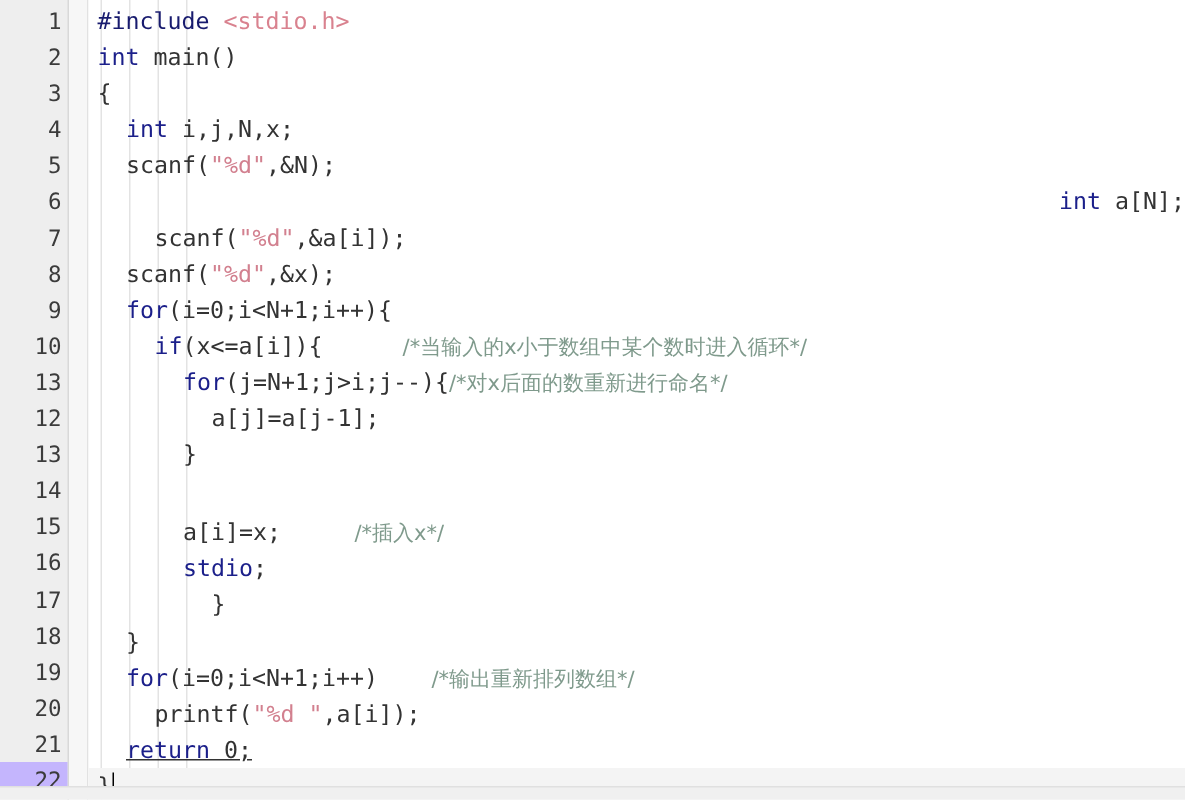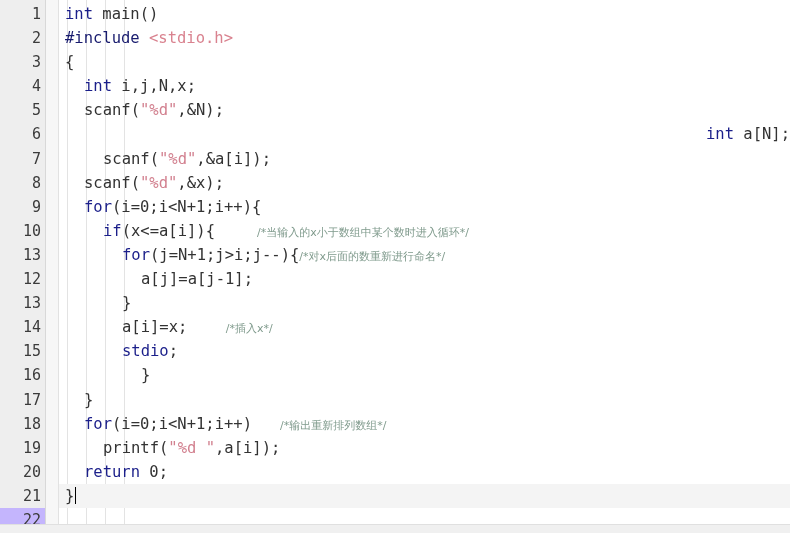--- a/index.html
+++ b/index.html
@@ -94,21 +94,21 @@
   }
   .line.current {
     background: #f4f4f4;
   }
 
   
   .kw   { color: #1b1f8a; }
   .pre  { color: #181b6e; }
   .inc  { color: #d9828f; }
   .str  { color: #d2808f; }
-  .cm   { color: #7f9a8c; font-family: "DejaVu Sans", "Liberation Sans", sans-serif; font-size: 11px; }
+  .cm   { color: #7f9a8c; font-family: "DejaVu Sans", "Liberation Sans", sans-serif; font-size: 14px; }
   .pl   { color: #333333; }
 
   
   .guide {
     position: absolute;
     top: 0;
     bottom: 0;
     width: 1px;
     background: #e3e3e3;
     pointer-events: none;
@@ -165,38 +165,38 @@
       <div class="gut-row current"><span class="gut-num">22</span></div>
     </div>
 
   <div id="foldrail"></div>
 
   <div id="code">
       <div class="guide" style="left: 8px;"></div>
       <div class="guide" style="left: 27px;"></div>
       <div class="guide" style="left: 46px;"></div>
       <div class="guide" style="left: 65px;"></div>
+      <div class="line" style="padding-left: 6px;"><span class="pre">#include </span><span class="inc">&lt;stdio.h&gt;</span></div>
       <div class="line" style="padding-left: 6px;"><span class="kw">int</span><span class="pl"> main()</span></div>
-      <div class="line" style="padding-left: 6px;"><span class="pre">#include </span><span class="inc">&lt;stdio.h&gt;</span></div>
       <div class="line" style="padding-left: 6px;"><span class="pl">{</span></div>
       <div class="line" style="padding-left: 25px;"><span class="kw">int</span><span class="pl"> i,j,N,x;</span></div>
       <div class="line" style="padding-left: 25px;"><span class="pl">scanf(</span><span class="str">"%d"</span><span class="pl">,&amp;N);</span></div>
       <div class="line" style="padding-left: 25px; text-align: right;"><span class="kw">int</span><span class="pl"> a[N];</span></div>
       <div class="line" style="padding-left: 44px;"><span class="pl">scanf(</span><span class="str">"%d"</span><span class="pl">,&amp;a[i]);</span></div>
       <div class="line" style="padding-left: 25px;"><span class="pl">scanf(</span><span class="str">"%d"</span><span class="pl">,&amp;x);</span></div>
       <div class="line" style="padding-left: 25px;"><span class="kw">for</span><span class="pl">(i=0;i&lt;N+1;i++){</span></div>
       <div class="line" style="padding-left: 44px;"><span class="kw">if</span><span class="pl">(x&lt;=a[i]){</span><span class="cm">            /*当输入的x小于数组中某个数时进入循环*/</span></div>
       <div class="line" style="padding-left: 63px;"><span class="kw">for</span><span class="pl">(j=N+1;j&gt;i;j--){</span><span class="cm">/*对x后面的数重新进行命名*/</span></div>
       <div class="line" style="padding-left: 82px;"><span class="pl">a[j]=a[j-1];</span></div>
       <div class="line" style="padding-left: 63px;"><span class="pl">}</span></div>
-      <div class="line" style="padding-left: 63px;"><span class="pl">a[i]=x;</span><span class="cm">           /*插入x*/</span></div>
+      <div class="line" style="padding-left: 63px; margin-top: 28px;"><span class="pl">a[i]=x;</span><span class="cm">           /*插入x*/</span></div>
       <div class="line" style="padding-left: 63px;"><span class="kw">stdio</span><span class="pl">;</span></div>
       <div class="line" style="padding-left: 82px;"><span class="pl">}</span></div>
       <div class="line" style="padding-left: 25px;"><span class="pl">}</span></div>
       <div class="line" style="padding-left: 25px;"><span class="kw">for</span><span class="pl">(i=0;i&lt;N+1;i++)</span><span class="cm">        /*输出重新排列数组*/</span></div>
       <div class="line" style="padding-left: 44px;"><span class="pl">printf(</span><span class="str">"%d "</span><span class="pl">,a[i]);</span></div>
-      <div class="line" style="padding-left: 25px;"><span class="kw">return</span><span class="pl"> 0;</span></div>
+      <div class="line" style="padding-left: 25px; text-decoration: underline;"><span class="kw">return</span><span class="pl"> 0;</span></div>
       <div class="line current" style="padding-left: 6px;"><span class="pl">}</span><span class="caret"></span></div>
     </div>
 
   <div id="bottomstrip"></div>
 
 </div>
 
 </body></html>

